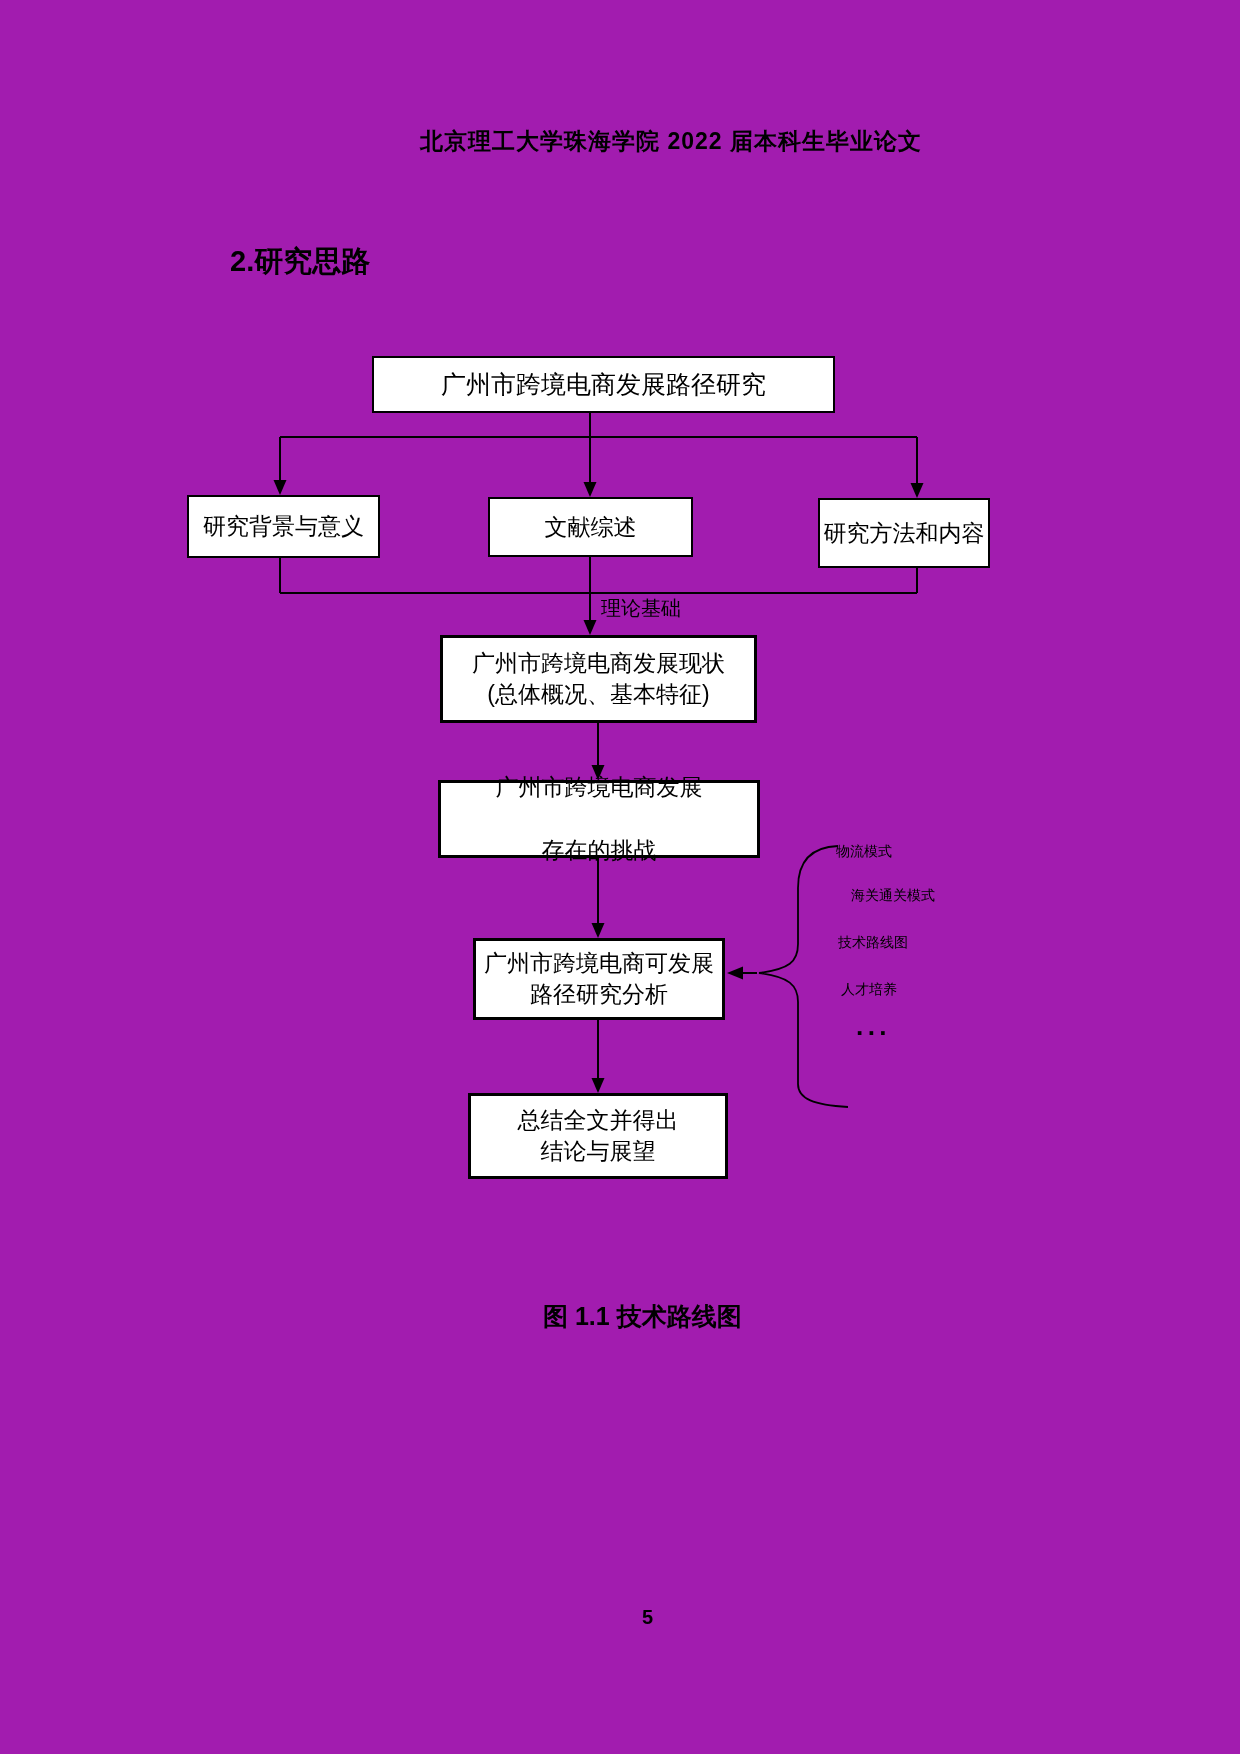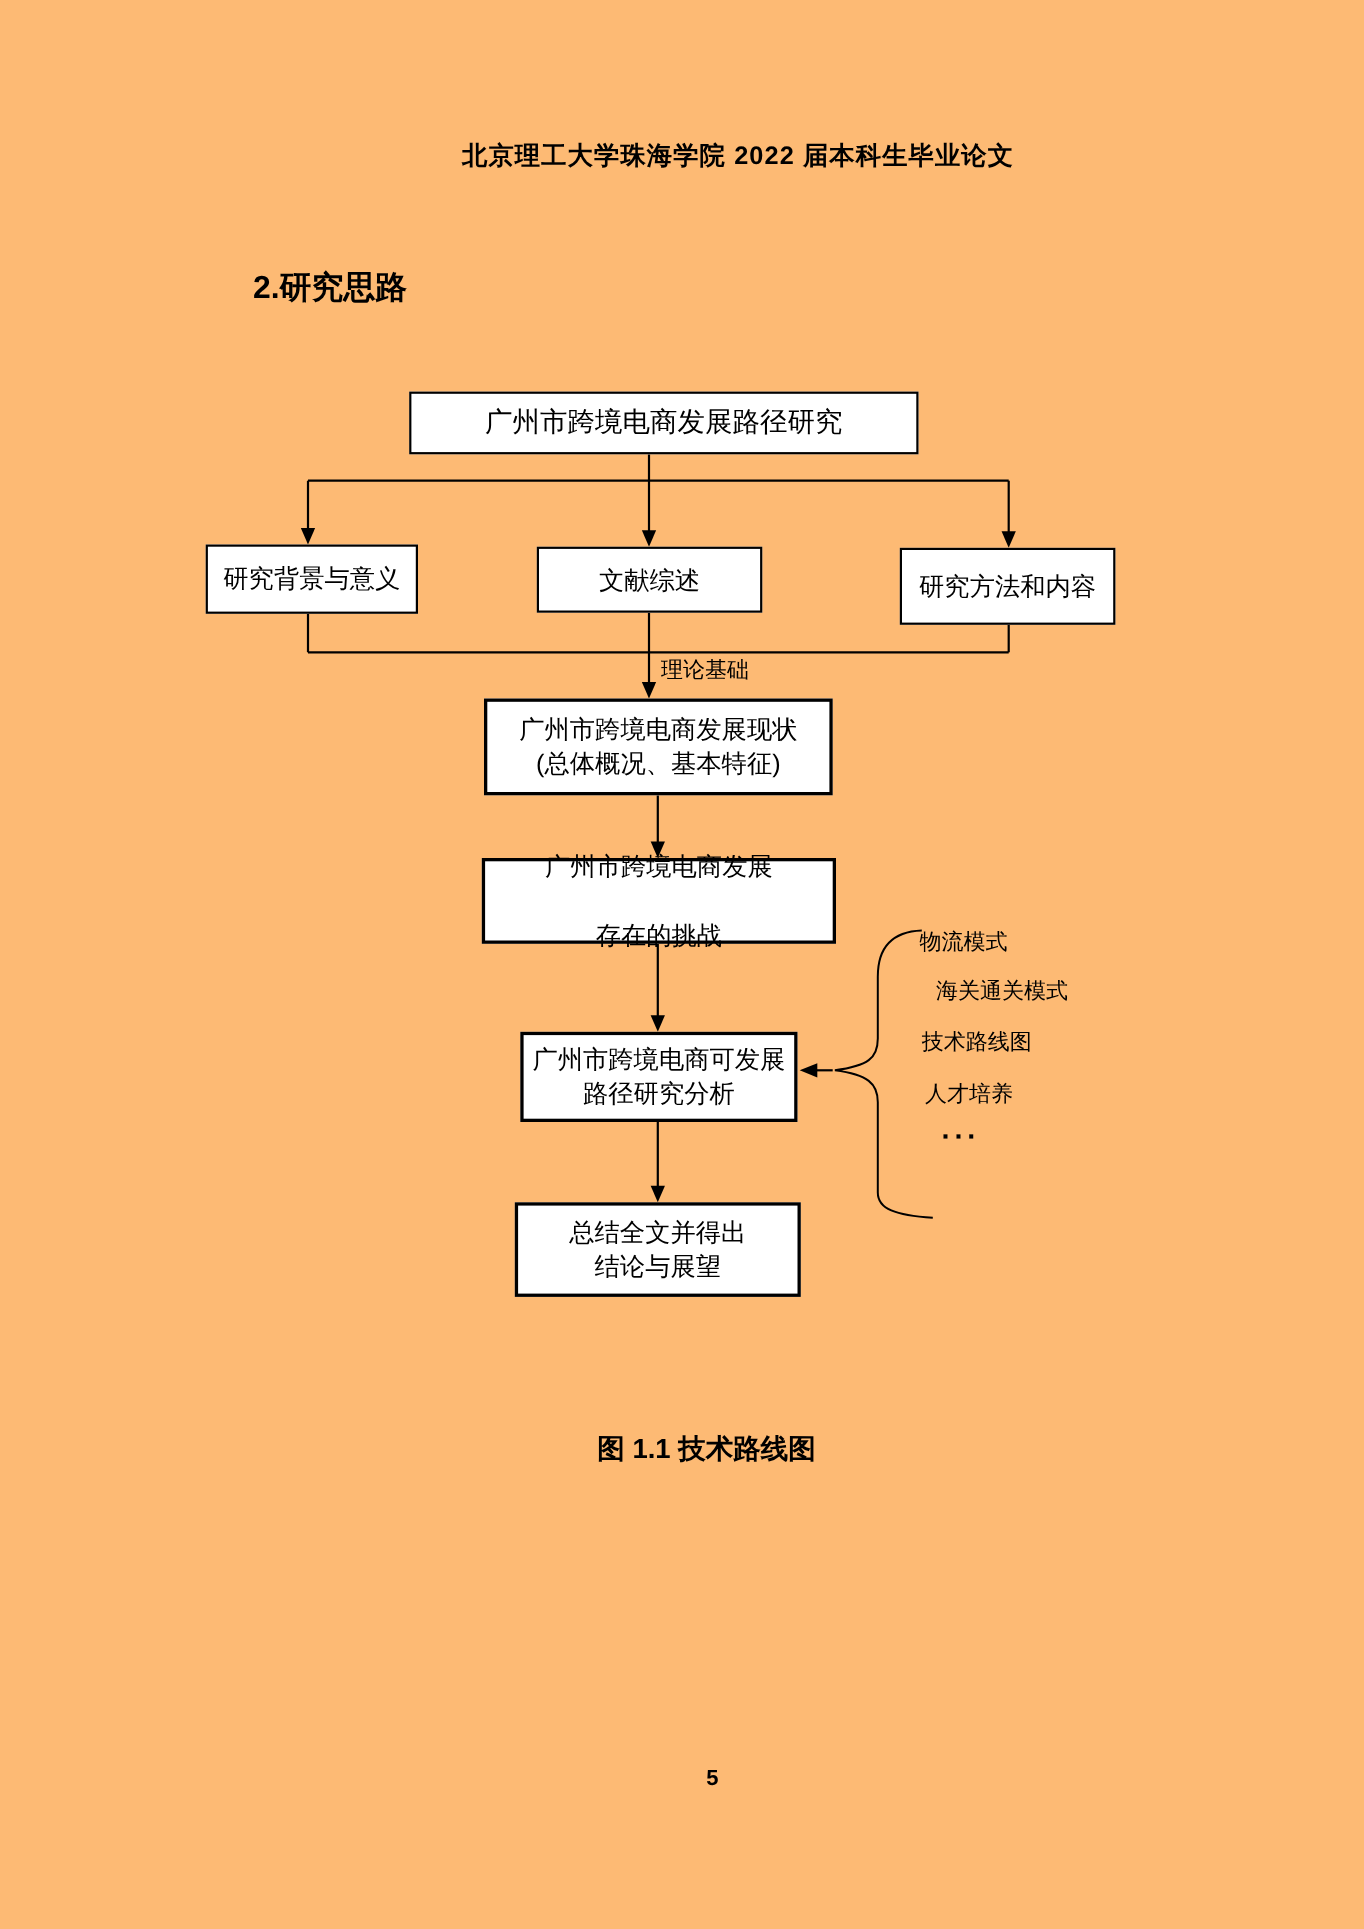--- a/index.html
+++ b/index.html
@@ -1,21 +1,21 @@
 <!DOCTYPE html>
 <html><head>
 <meta charset="utf-8">
 <style>
   html, body { margin: 0; padding: 0; background: #e8e8e8; }
   .page {
     position: relative;
     width: 1240px;
     height: 1754px;
     margin: 0 auto;
-    background: #fdba74;
+    background: #a21caf;
     font-family: "Liberation Sans", sans-serif;
     color: #000000;
     overflow: hidden;
   }
   .header {
     position: absolute;
     left: 420px; top: 126px;
     font-size: 23px;
     font-weight: bold;
     letter-spacing: 1px;
@@ -40,34 +40,34 @@
     justify-content: center;
     text-align: left;
     font-size: 23px;
     line-height: 31px;
     box-sizing: border-box;
     white-space: nowrap;
   }
   .node-root       { left: 372px; top: 356px; width: 463px; height: 57px; font-size: 25px; }
   .node-background { left: 187px; top: 495px; width: 193px; height: 63px; }
   .node-literature { left: 488px; top: 497px; width: 205px; height: 60px; }
-  .node-methods    { left: 818px; top: 498px; width: 196px; height: 70px; }
+  .node-methods    { left: 818px; top: 498px; width: 172px; height: 70px; }
   .node-status     { left: 440px; top: 635px; width: 317px; height: 88px; border-width: 3px; }
   .node-challenge  { left: 438px; top: 780px; width: 322px; height: 78px; border-width: 3px; gap: 32px; }
   .node-path       { left: 473px; top: 938px; width: 252px; height: 82px; border-width: 3px; }
   .node-conclusion { left: 468px; top: 1093px; width: 260px; height: 86px; border-width: 3px; }
   .edge-label {
     position: absolute;
     left: 601px; top: 595px;
     font-size: 20px;
     white-space: nowrap;
   }
   .aspect {
     position: absolute;
-    font-size: 20px;
+    font-size: 14px;
     white-space: nowrap;
   }
   .aspect-0 { left: 836px; top: 843px; }
   .aspect-1 { left: 827px; top: 887px; margin-left: 24px; }
   .aspect-2 { left: 838px; top: 934px; }
   .aspect-3 { left: 841px; top: 981px; }
   .aspect-4 { left: 856px; top: 1018px; font-size: 26px; font-weight: bold; letter-spacing: 3px; }
   .caption {
     position: absolute;
     left: 543px; top: 1300px;

